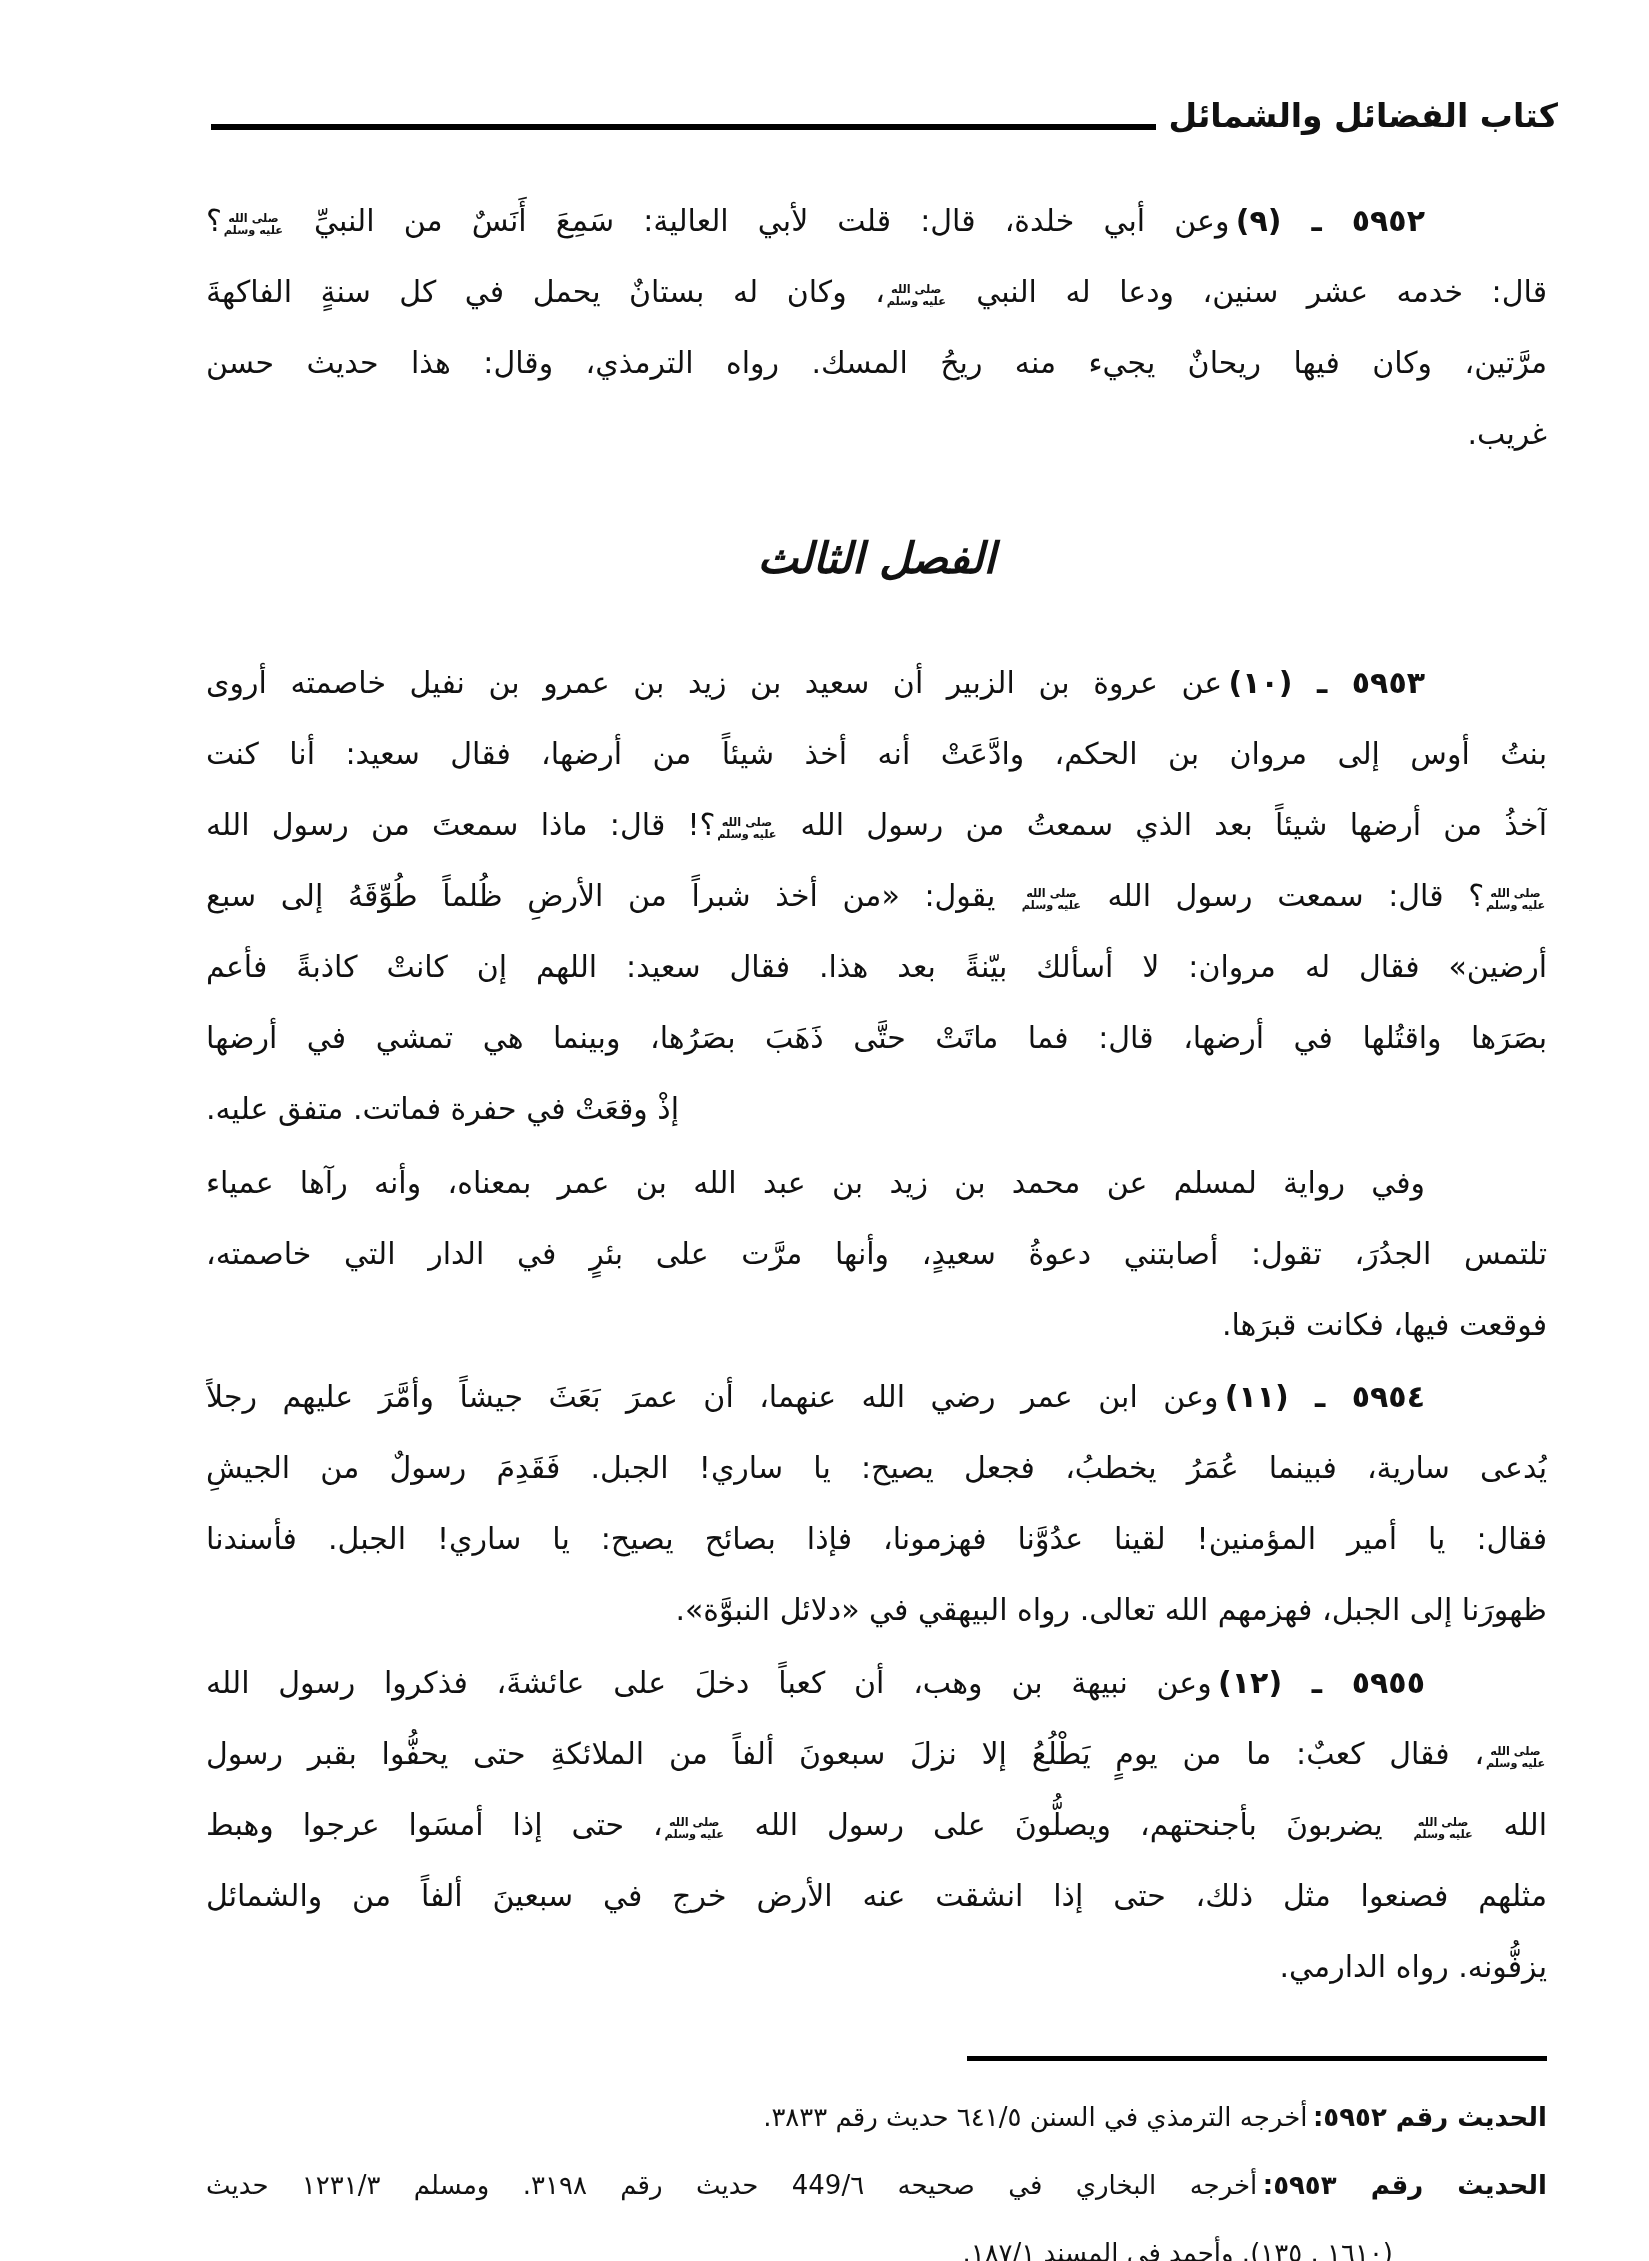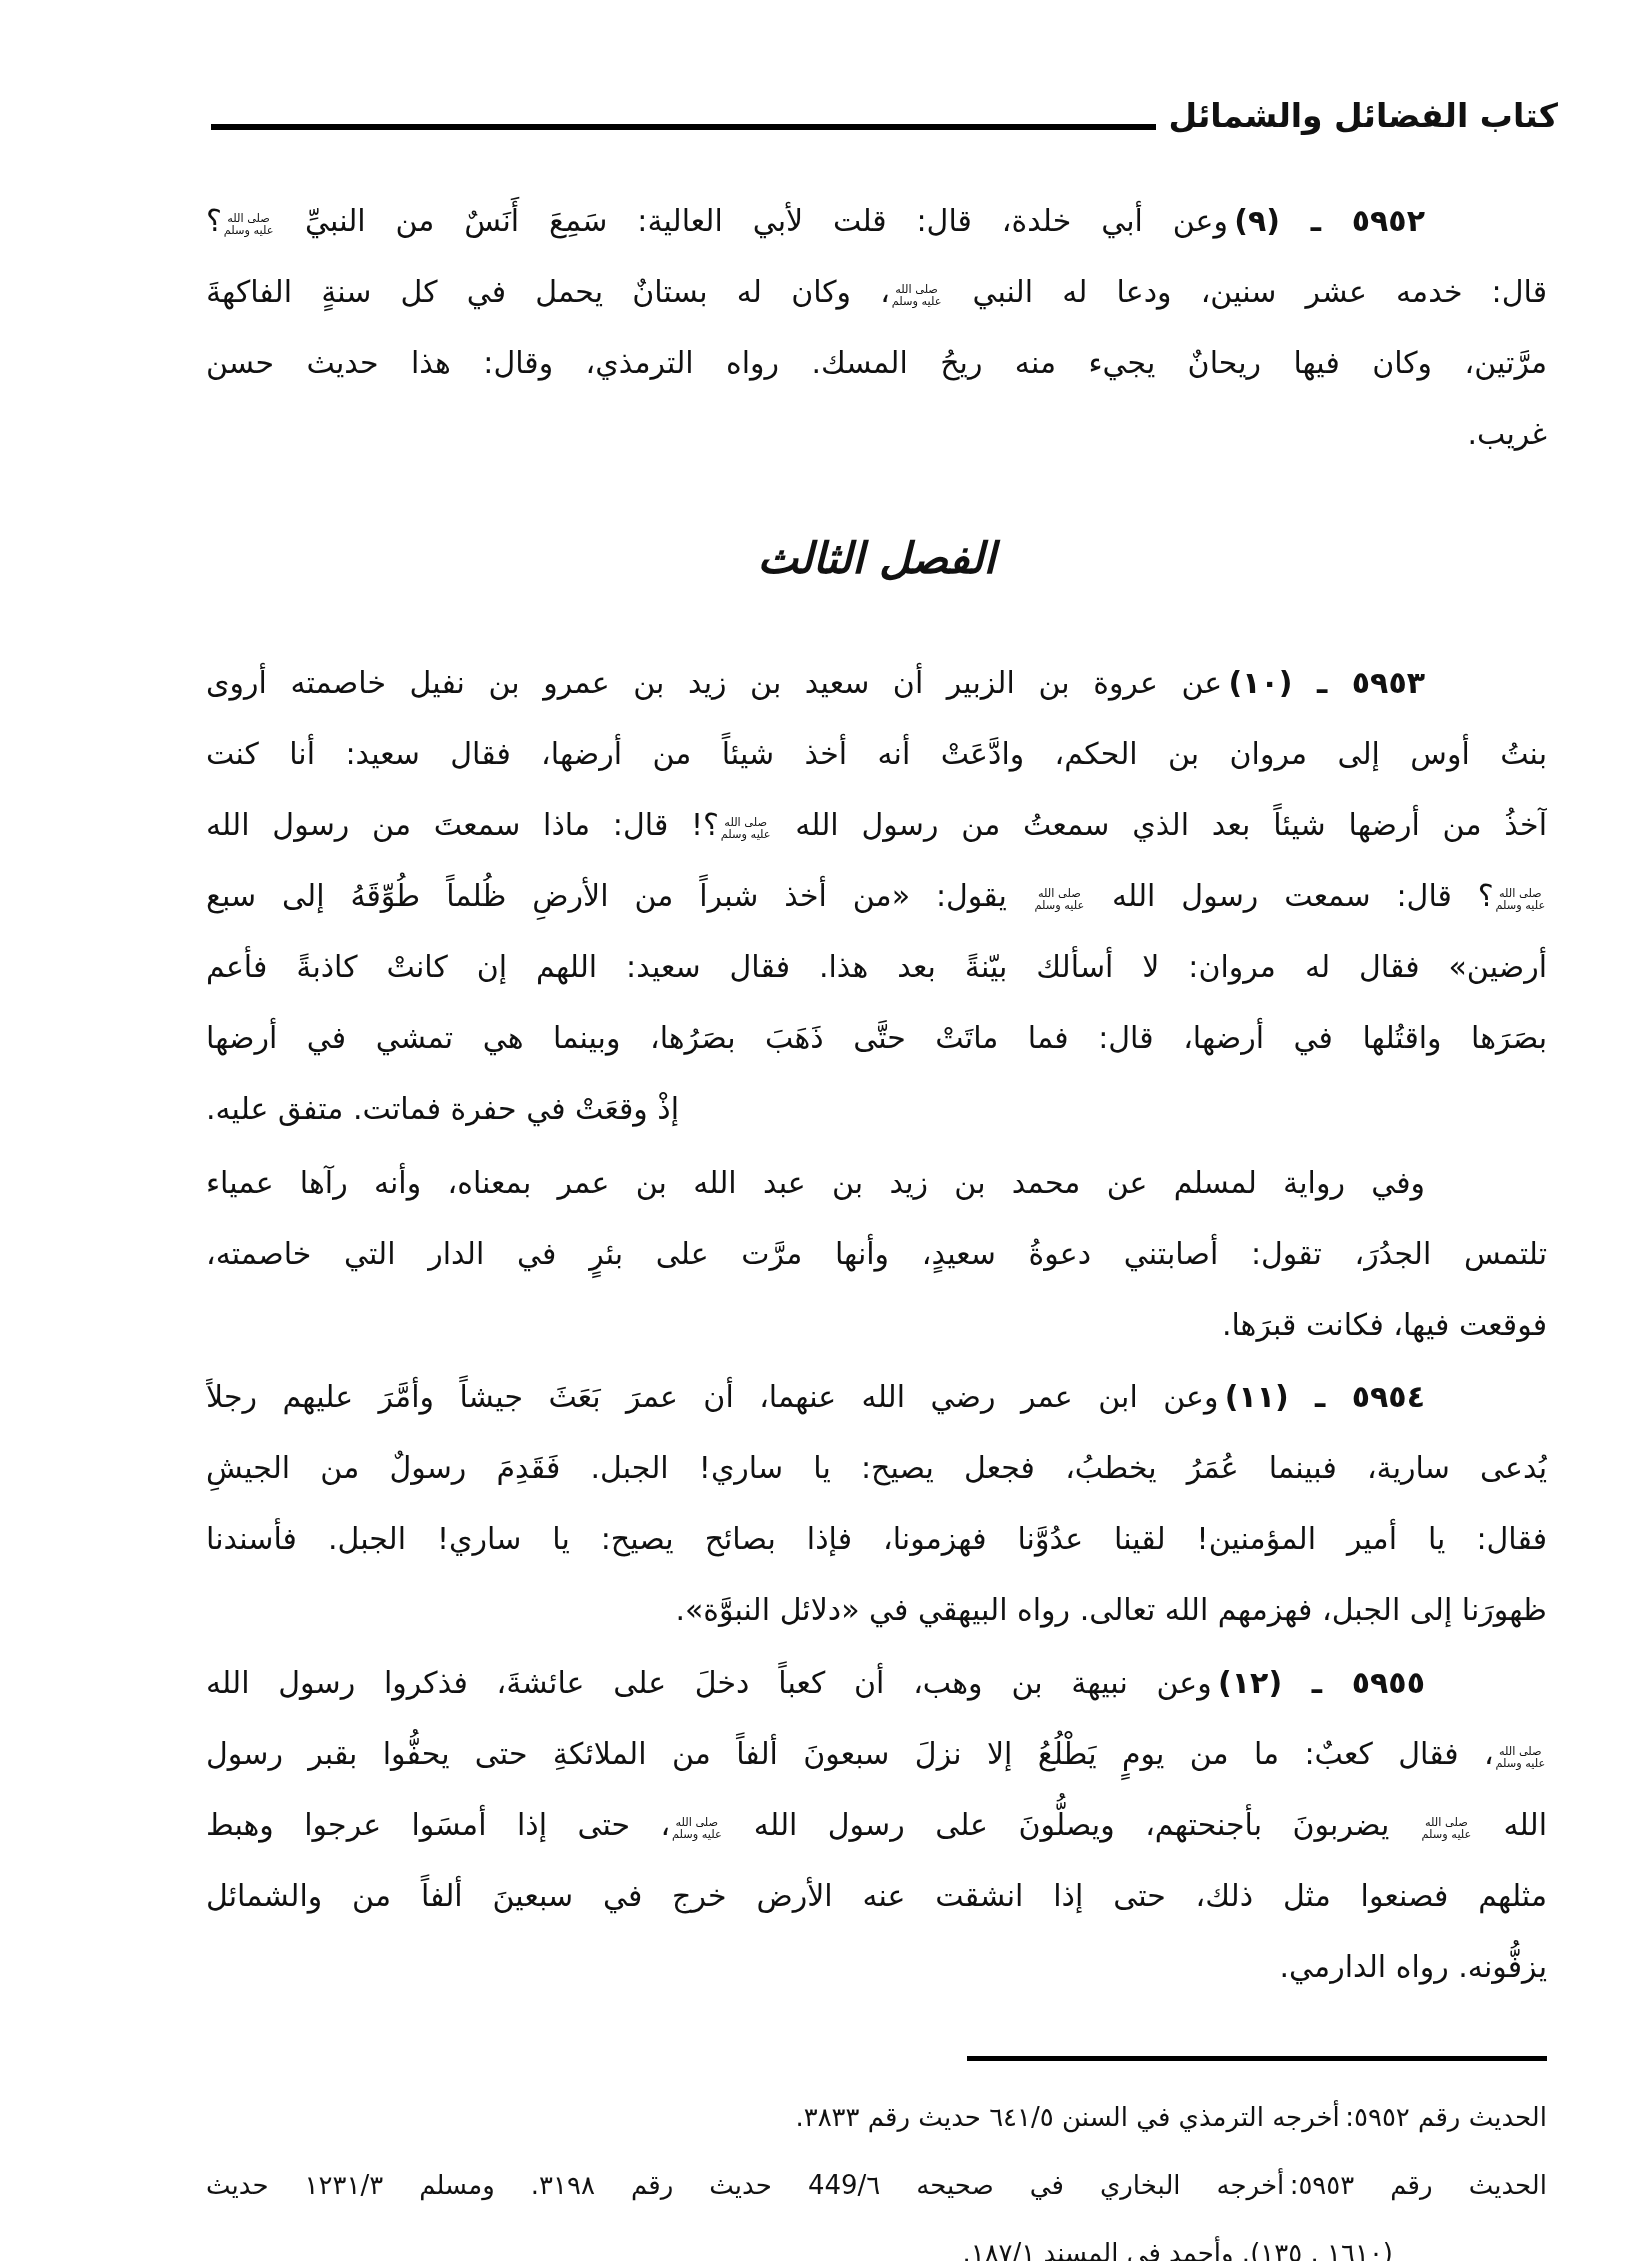--- a/index.html
+++ b/index.html
@@ -18,38 +18,38 @@
     font-size:30px;line-height:71px;height:71px;
     text-align:justify;text-align-last:justify;
     overflow:hidden;
   }
   .line.first{padding-left:0;padding-right:122px;}
   .line.end-right{text-align:right;text-align-last:right;}
   .line.end-left{text-align:center;text-align-last:left;}
   .hnum{font-weight:bold;margin-left:6.3px;}
   .saw{
     display:inline-block;font-size:11.3px;line-height:1.08;text-align-last:center;
-    vertical-align:-2.7px;font-weight:normal;letter-spacing:-0.5px;padding:0 1.8px;
+    vertical-align:-2.7px;font-weight:bold;letter-spacing:-0.5px;padding:0 1.8px;
   }
   
   .section-heading{
     position:absolute;right:103px;width:1341px;top:470px;height:176px;
     display:flex;align-items:center;justify-content:center;
     font-size:43px;font-weight:bold;font-style:italic;
   }
   
   .fn-sep{position:absolute;top:2056px;right:103px;width:580px;height:5px;background:#000;}
   .footnotes{position:absolute;right:103px;width:1341px;top:2083px;}
   .fn{
     font-size:26px;line-height:68px;height:68px;overflow:hidden;
     text-align:right;text-align-last:right;
   }
   .fn.justified{text-align:justify;text-align-last:justify;}
   .fn.hang{padding-right:154px;}
-  .fn b{font-weight:normal;margin-left:5.4px;}
+  .fn b{font-weight:bold;margin-left:5.4px;}
 </style>
 </head>
 <body>
 
 <div class="page">
 
   <div class="header">
     <span class="header-title">كتاب الفضائل والشمائل</span>
     <span class="header-rule"></span>
   </div>

